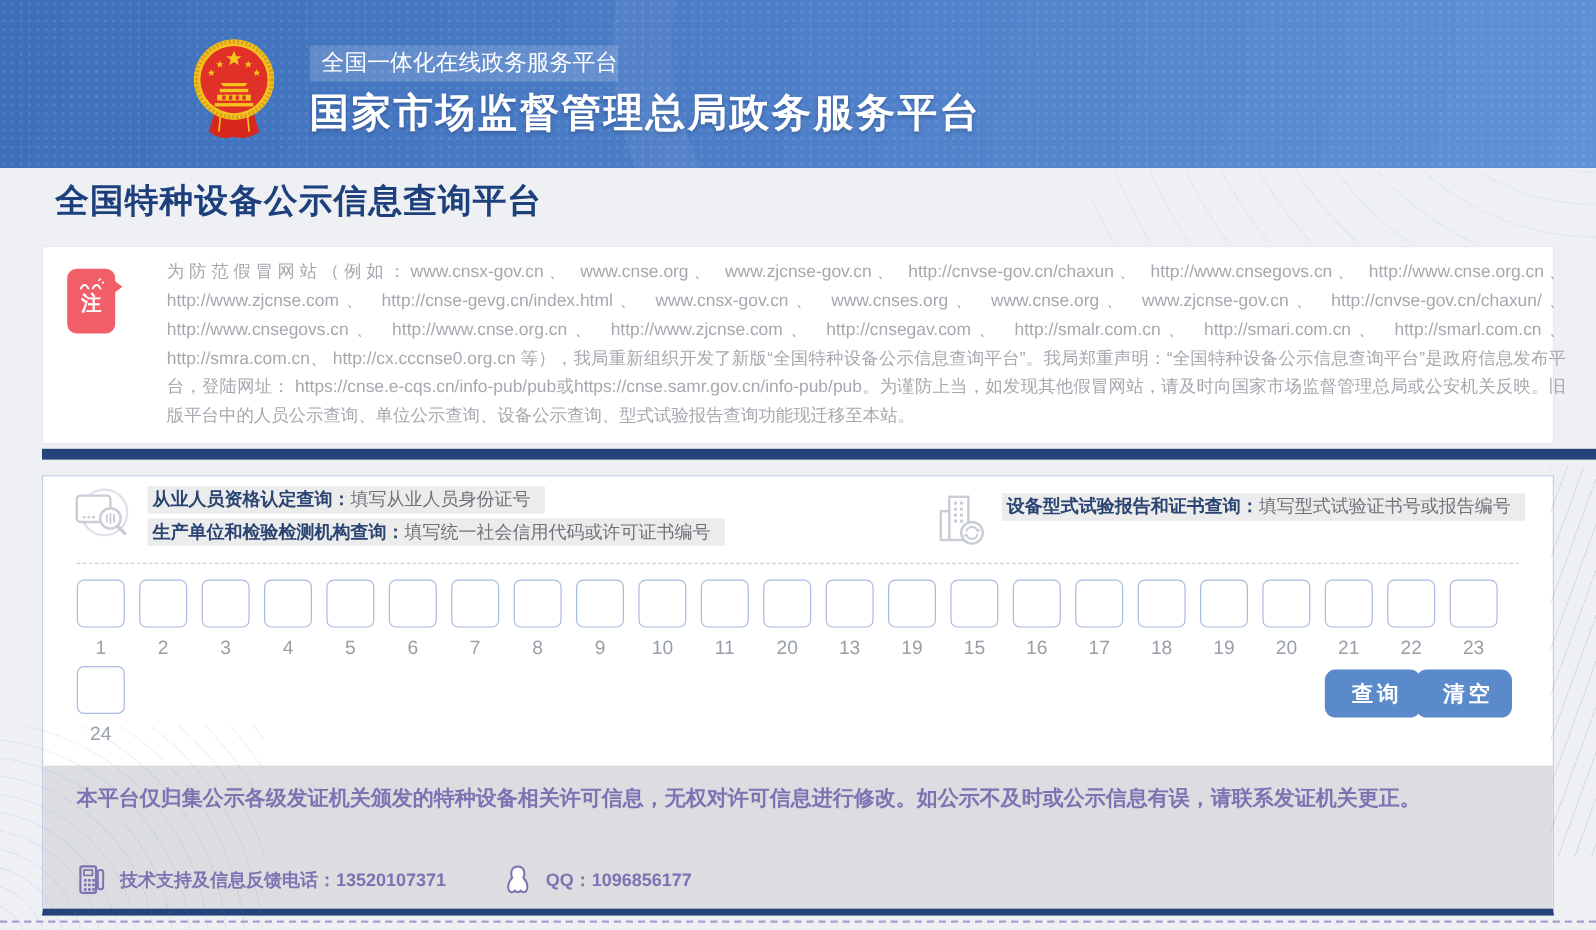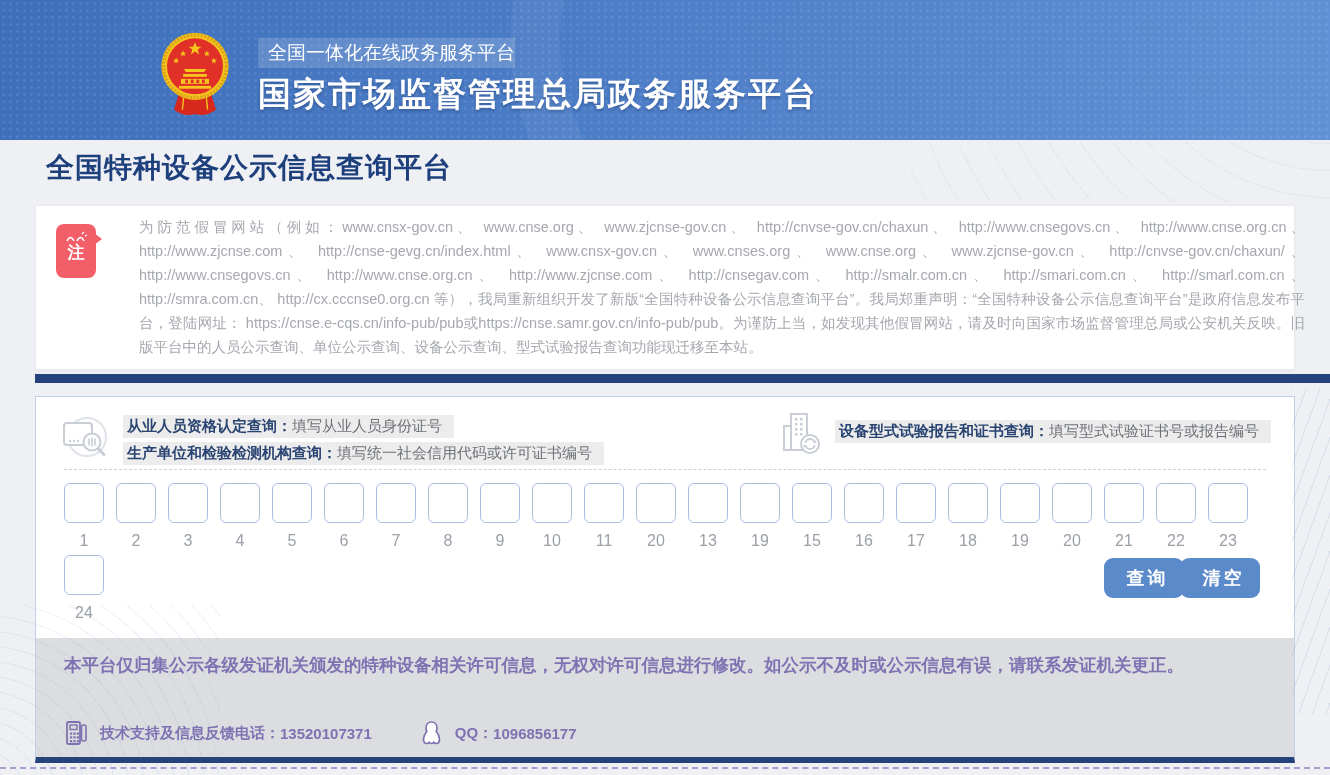--- a/index.html
+++ b/index.html
@@ -36,22 +36,22 @@
   .notice-text{position:absolute;left:74px;top:9px;width:1166px;font-size:14.5px;
     line-height:24px;color:#a5a8ae;text-align:justify;margin-left:29px;}
 
   
   .navy-bar{position:absolute;left:35px;top:374px;width:1295px;height:9px;background:#24437b;}
 
   
   .query-panel{position:absolute;left:35px;top:396px;width:1258px;height:360px;background:#fff;
     border:1px solid #c3cfe8;border-bottom:6px solid #24437b;}
   .qtype{position:absolute;display:flex;align-items:flex-start;gap:14px;}
-  .qtype-left{left:25px;top:8px;margin-top:10px;}
-  .qtype-right{left:745px;top:14px;align-items:center;}
+  .qtype-left{left:25px;top:8px;}
+  .qtype-right{left:745px;top:14px;}
   .qline{display:inline-block;background:#ececec;padding:2px 12px 2px 4px;font-size:15px;
     margin-bottom:4px;white-space:nowrap;cursor:pointer;}
   .qlabel{font-weight:bold;color:#2a4472;}
   .qhint{color:#6e7278;}
   .dash-sep{position:absolute;left:28px;right:28px;top:72px;border-top:1px dashed #ccd0d8;}
 
   .code-row{position:absolute;display:flex;gap:12px;}
   .code-row-1{left:28px;top:86px;}
   .code-row-2{left:28px;top:158px;}
   .cell{width:40px;text-align:center;}

